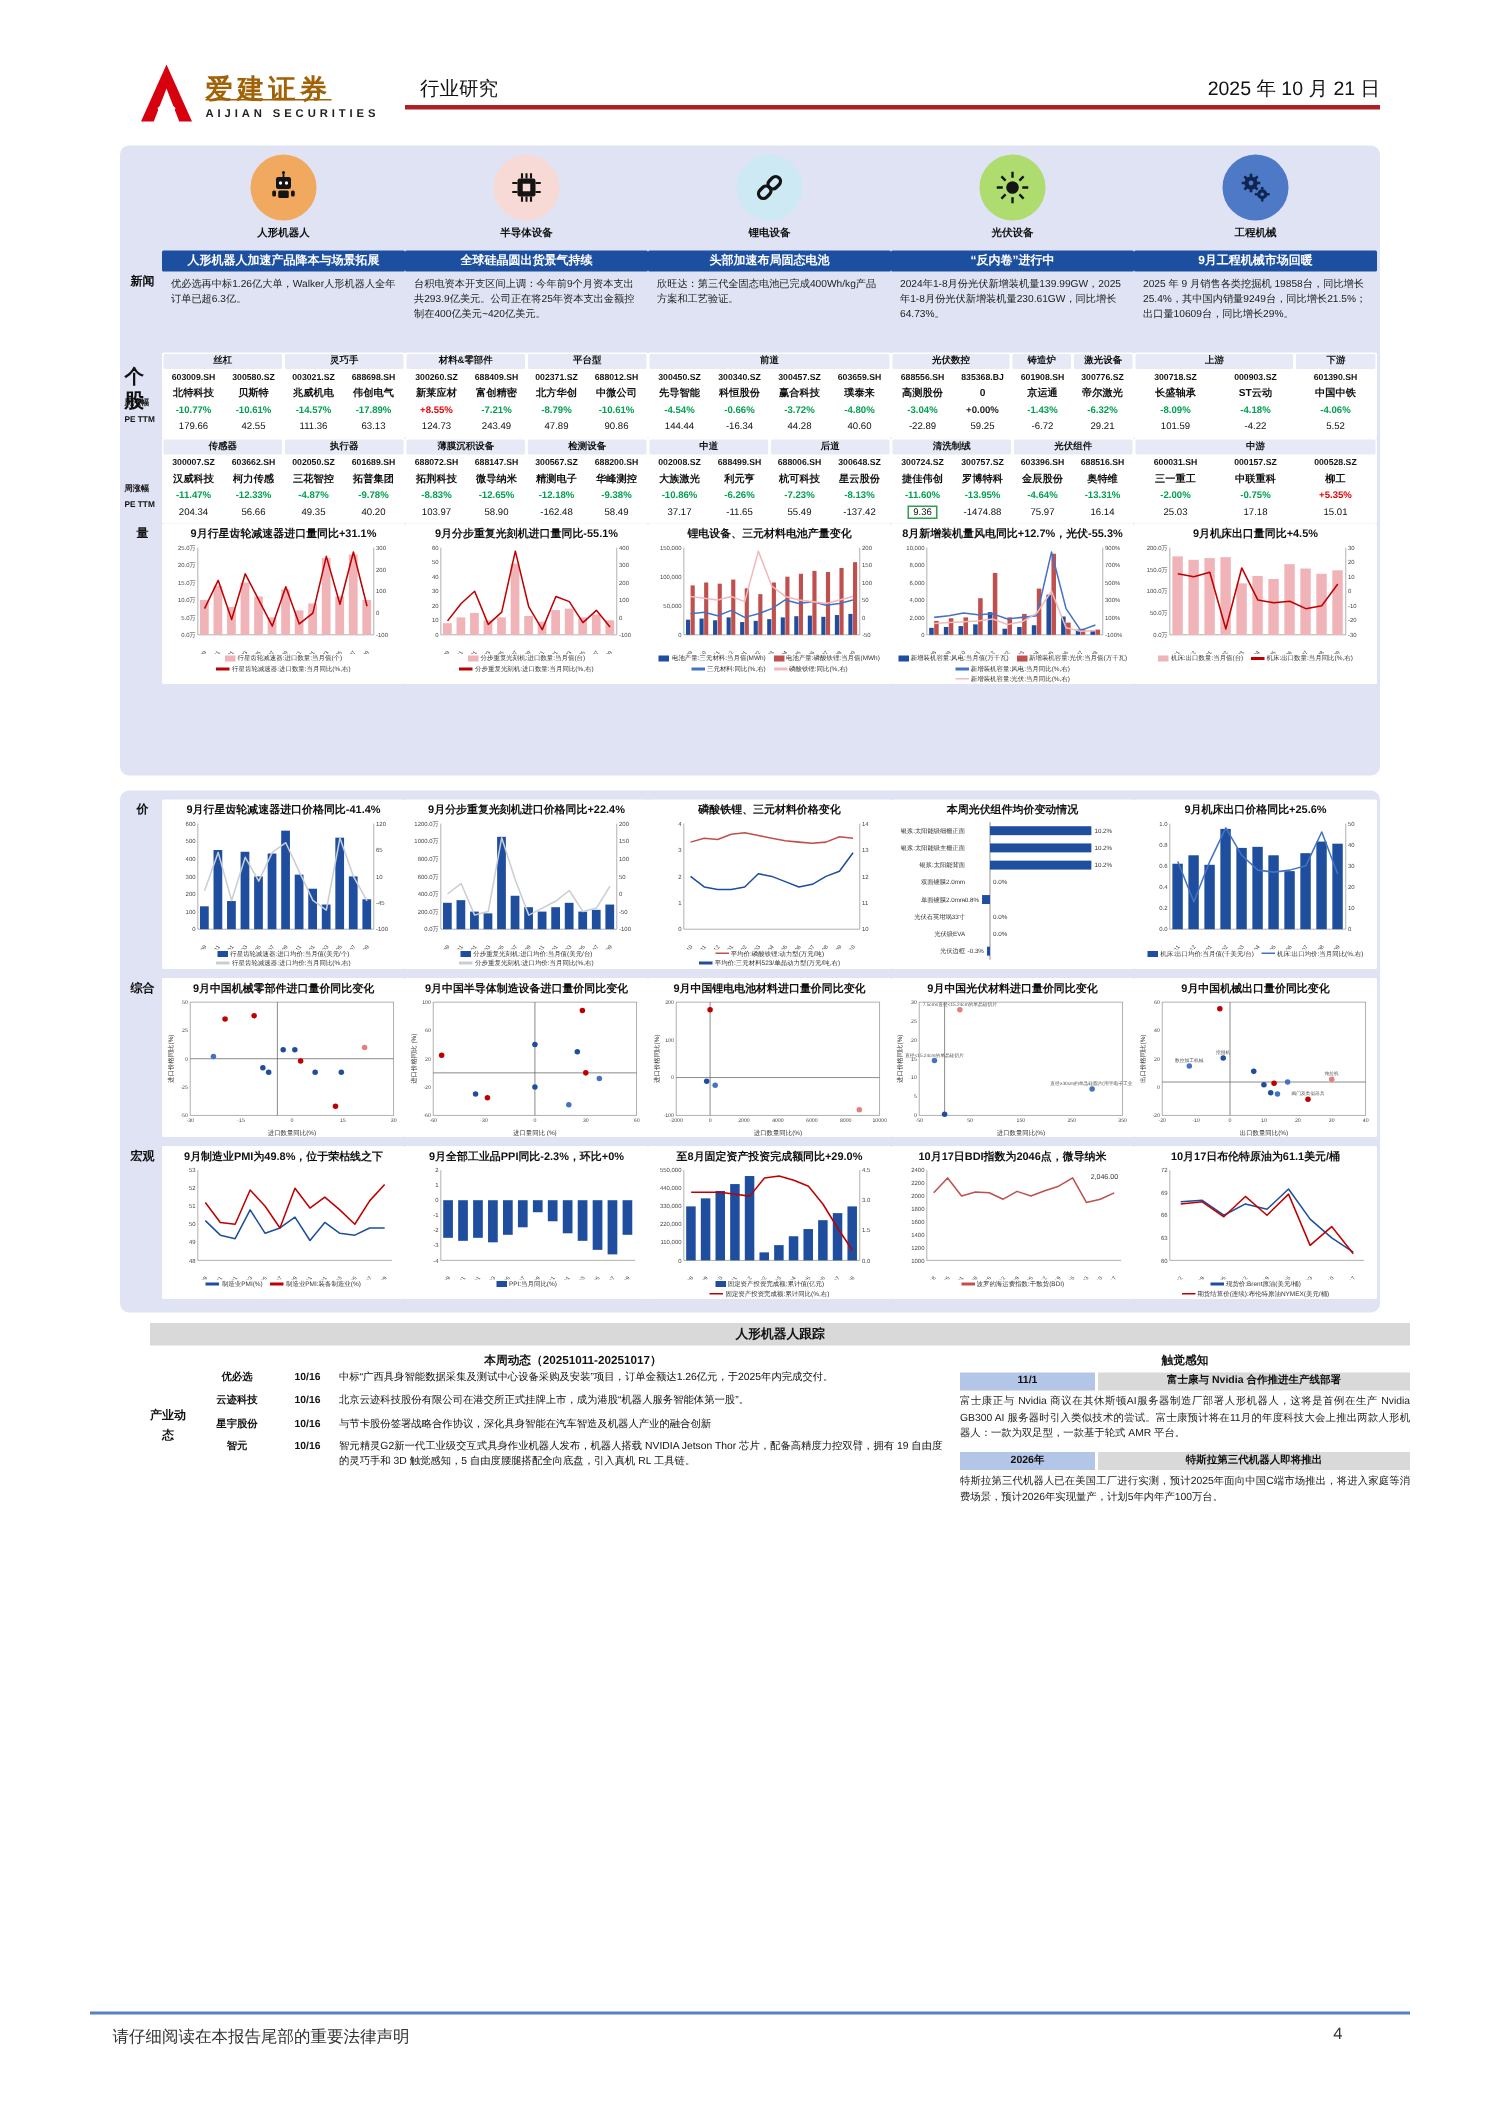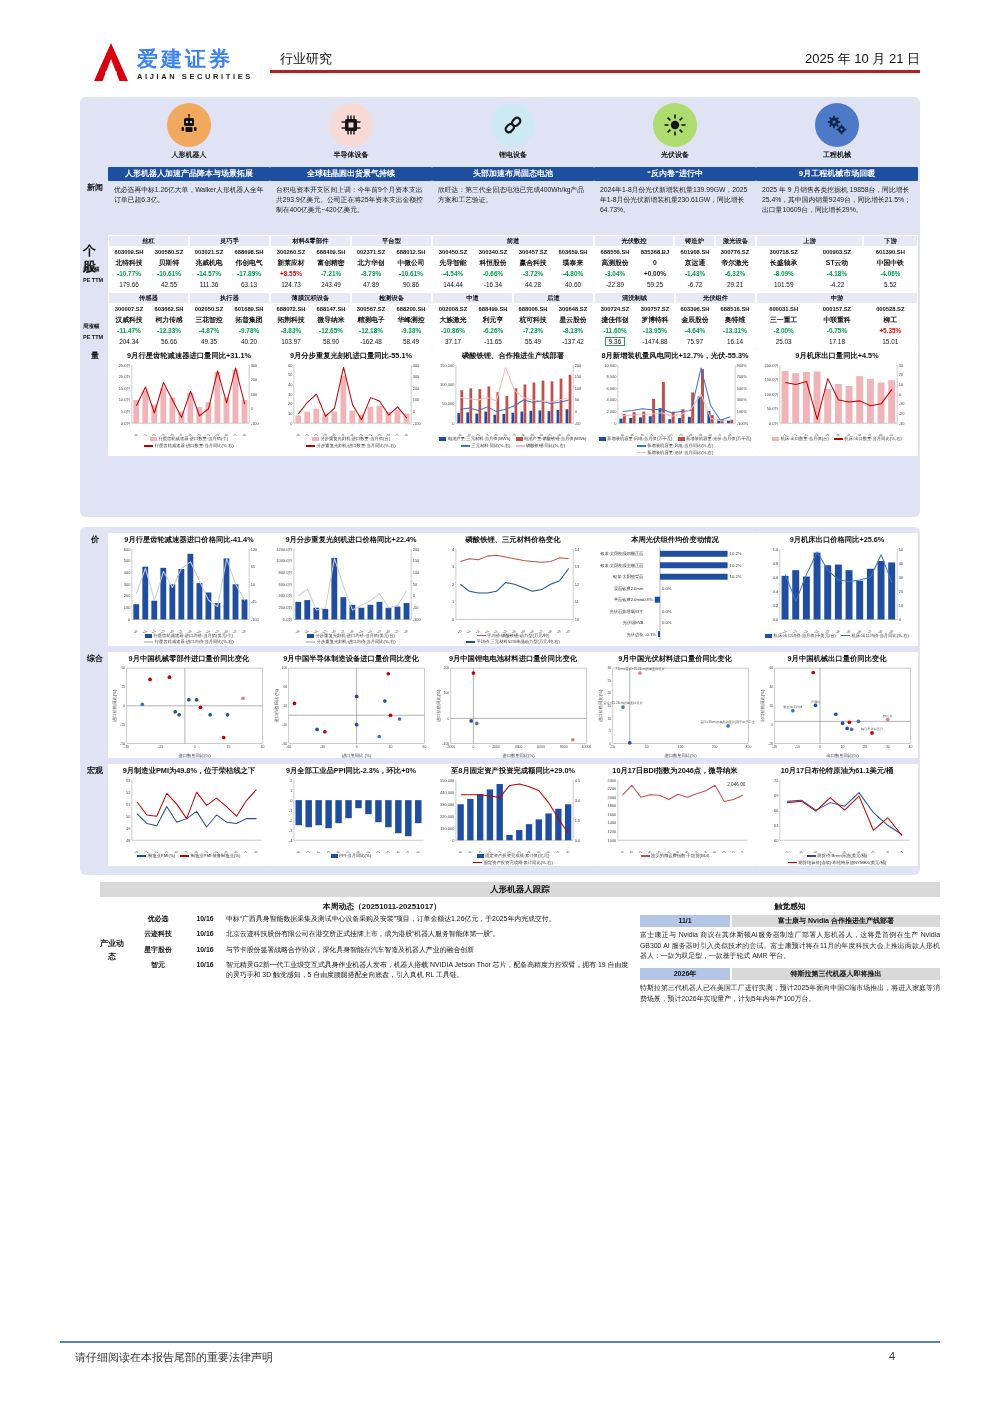--- a/index.html
+++ b/index.html
@@ -1,21 +1,21 @@
 <!DOCTYPE html>
 <html><head>
 <meta charset="utf-8">
 <style>
   html,body{margin:0;padding:0;background:#fff;}
   .page{position:relative;width:1000px;height:1414px;background:#fff;
         font-family:"Liberation Sans","DejaVu Sans",sans-serif;color:#111;overflow:hidden;}
   
   .hdr{position:absolute;left:92px;top:42px;right:80px;height:46px;}
   .logo{position:absolute;left:0;top:0;display:flex;align-items:center;gap:7px;}
-  .logo-txt .cn{font-size:21px;font-weight:bold;color:#3b82f6;letter-spacing:3px;line-height:1;}
+  .logo-txt .cn{font-size:18px;font-weight:bold;color:#a16207;letter-spacing:3px;line-height:1;text-decoration:underline;}
   .logo-txt .en{font-size:7.5px;color:#222;letter-spacing:2.6px;margin-top:3px;font-weight:bold;}
   .doctype{position:absolute;left:188px;top:8px;font-size:13px;color:#111;}
   .hdate{position:absolute;right:0;top:8px;font-size:13px;color:#111;}
   .redline{position:absolute;left:270px;top:70px;right:80px;height:3px;background:#b01f24;}
   
   .panel{position:absolute;left:80px;width:840px;background:#dfe3f3;border-radius:6px;padding:4px 2px 2px 2px;box-sizing:border-box;}
   #panelA{top:97px;height:420px;}
   #panelB{top:527px;height:348px;}
   .grow{display:grid;grid-template-columns:26px repeat(5,1fr);column-gap:0;align-items:stretch;}
   .gut{position:relative;font-weight:bold;font-size:8px;color:#111;line-height:1.2;padding-top:2px;text-align:center;}
@@ -615,21 +615,21 @@
               <span class="sw-bar" style="background: rgb(240, 179, 184);"></span>
               <span>分步重复光刻机:进口数量:当月值(台)</span>
             </div>
             <div class="it">
               <span class="sw-line" style="background: rgb(192, 0, 0);"></span>
               <span>分步重复光刻机:进口数量:当月同比(%,右)</span>
             </div>
           </div>
         </div>
         <div class="chartcell">
-          <div class="ctitle">磷酸铁锂、合作推进生产线部署</div>
+          <div class="ctitle">锂电设备、三元材料电池产量变化</div>
           <svg viewBox="0 0 152 74" width="100%" height="75.48">
             <line x1="20" y1="4" x2="20" y2="61" stroke="#999" stroke-width="0.5"></line>
             <line x1="20" y1="61" x2="135" y2="61" stroke="#999" stroke-width="0.5"></line>
             <line x1="135" y1="4" x2="135" y2="61" stroke="#999" stroke-width="0.5"></line>
             <text x="18.5" y="62.4" text-anchor="end" font-size="3.9" fill="#444">0</text>
             <text x="18.5" y="43.4" text-anchor="end" font-size="3.9" fill="#444">50,000</text>
             <text x="18.5" y="24.4" text-anchor="end" font-size="3.9" fill="#444">100,000</text>
             <text x="18.5" y="5.4" text-anchor="end" font-size="3.9" fill="#444">150,000</text>
             <text x="136.5" y="62.4" font-size="3.9" fill="#444">-50</text>
             <text x="136.5" y="51" font-size="3.9" fill="#444">0</text>

